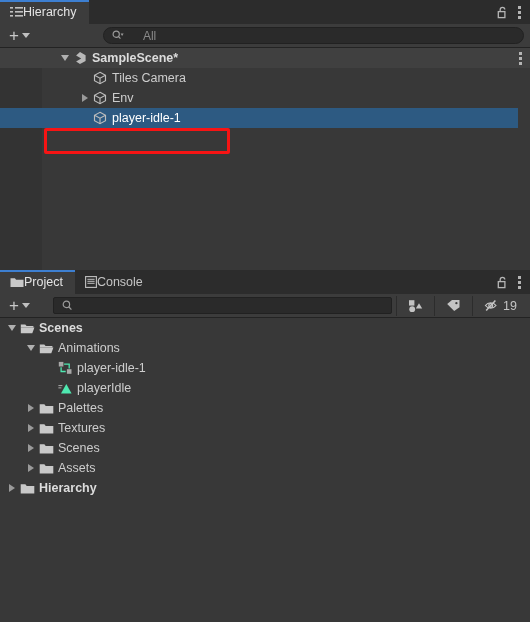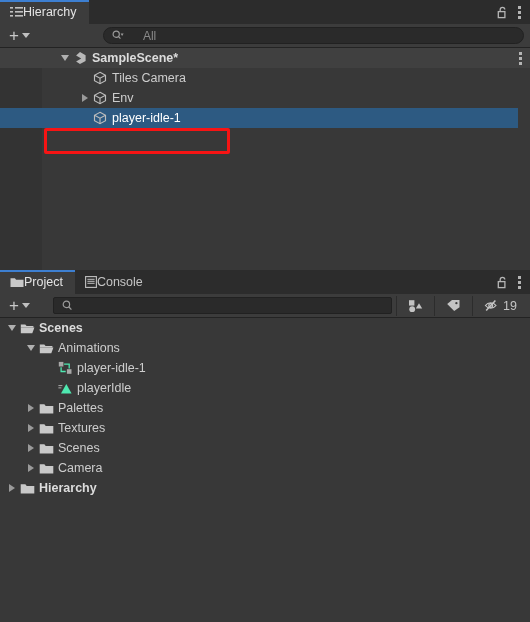--- a/index.html
+++ b/index.html
@@ -462,21 +462,21 @@
         <div class="row">
           <div style="width:24px;min-width:24px"></div>
           <div class="tw">
             <span class="tri-right"></span>
           </div>
           <div class="iconslot">
             <svg width="15" height="13" viewBox="0 0 15 13">
               <path d="M0.7 2.3 h4.7 l1.3 1.6 h7.6 v7.6 h-13.6 z" fill="#c8c8c8"></path>
             </svg>
           </div>
-          <div class="label">Camera</div>
+          <div class="label">Assets</div>
         </div>
         <div class="row">
           <div style="width:5px;min-width:5px"></div>
           <div class="tw">
             <span class="tri-right"></span>
           </div>
           <div class="iconslot">
             <svg width="15" height="13" viewBox="0 0 15 13">
               <path d="M0.7 2.3 h4.7 l1.3 1.6 h7.6 v7.6 h-13.6 z" fill="#c8c8c8"></path>
             </svg>

